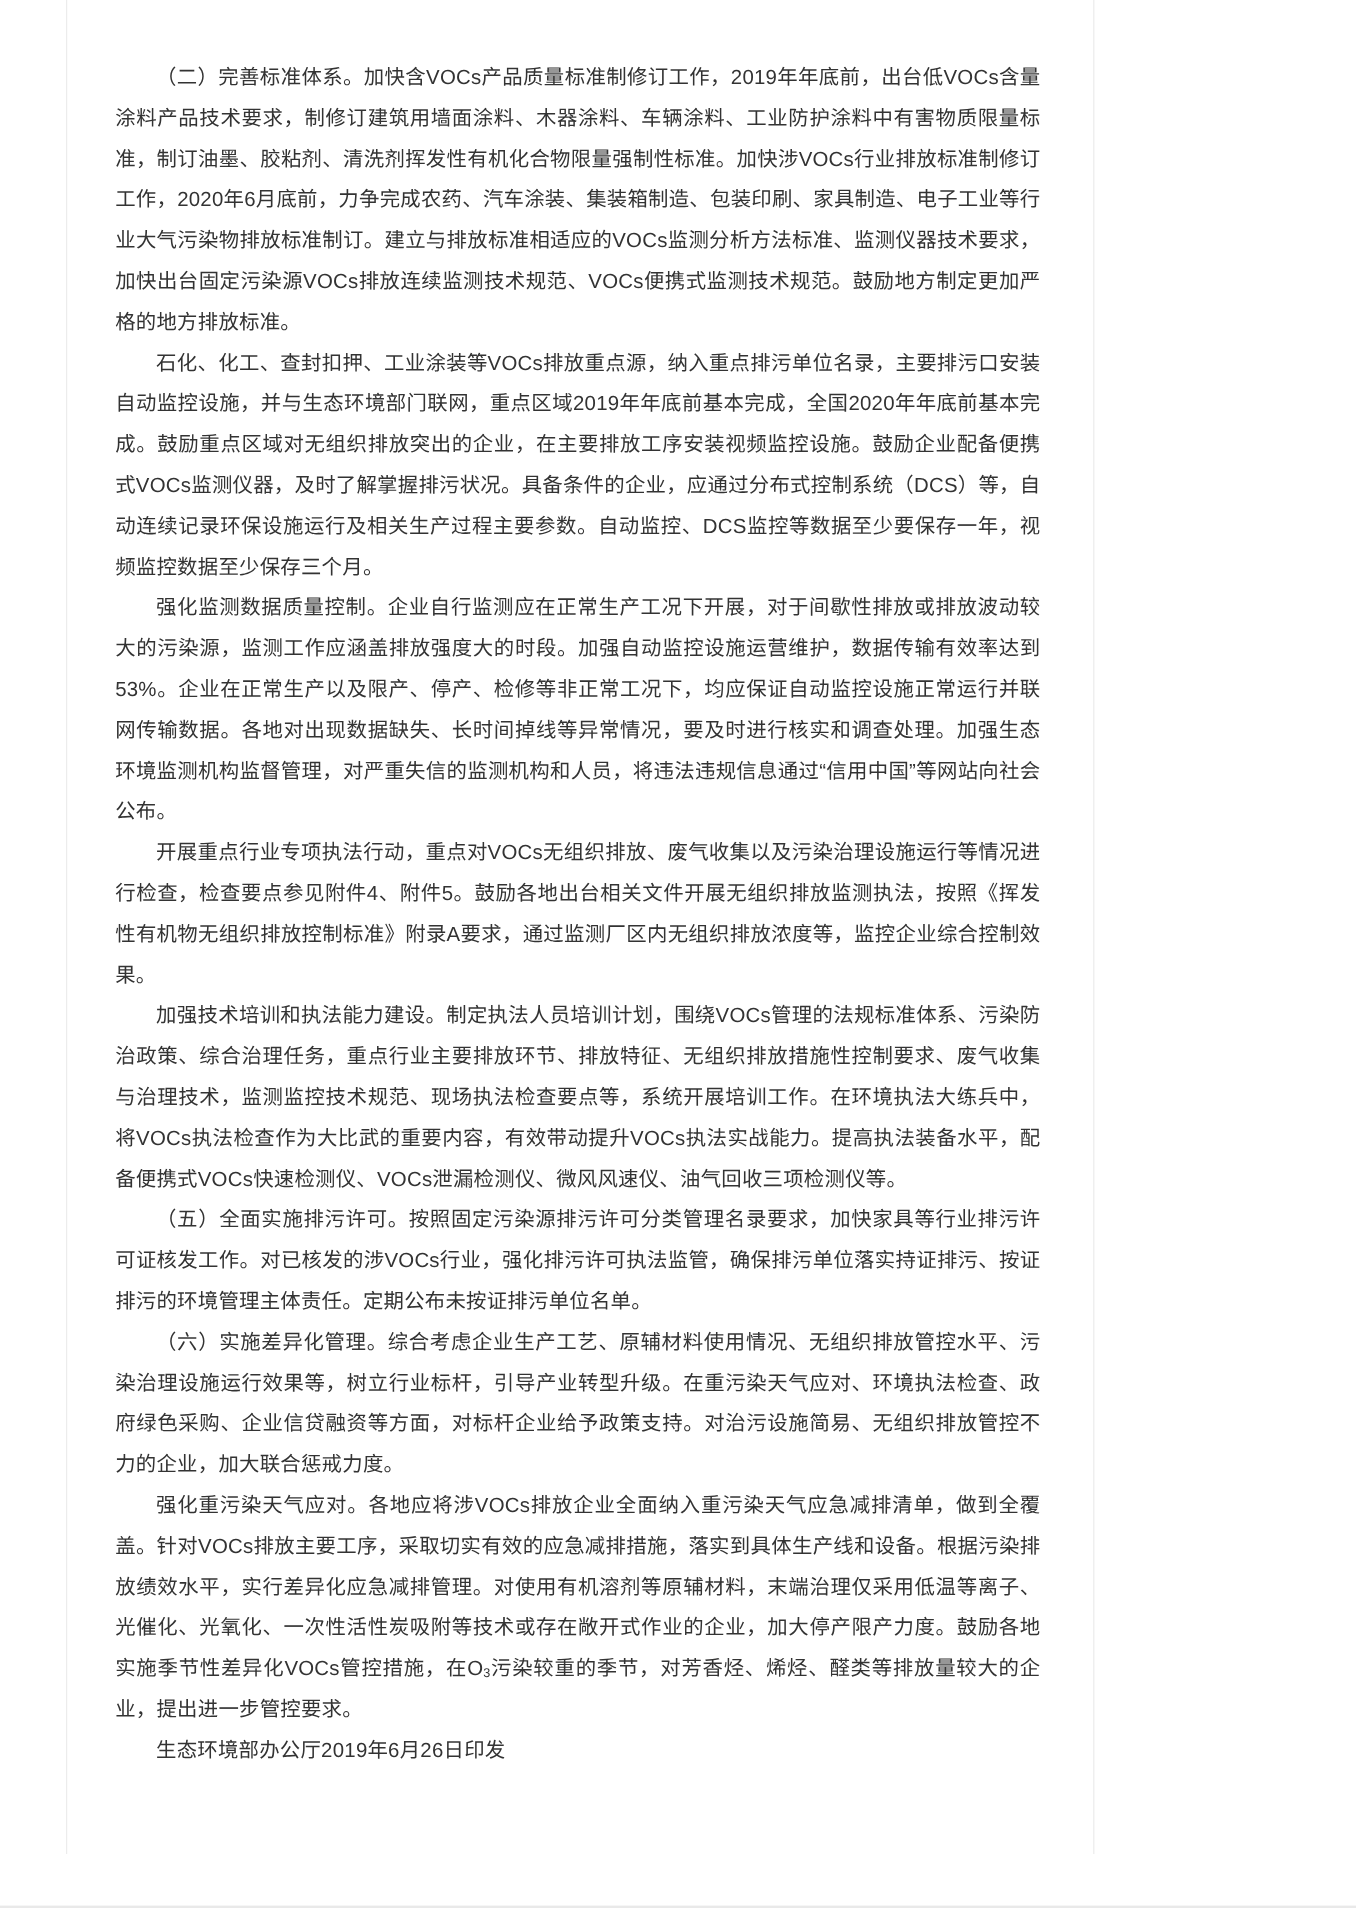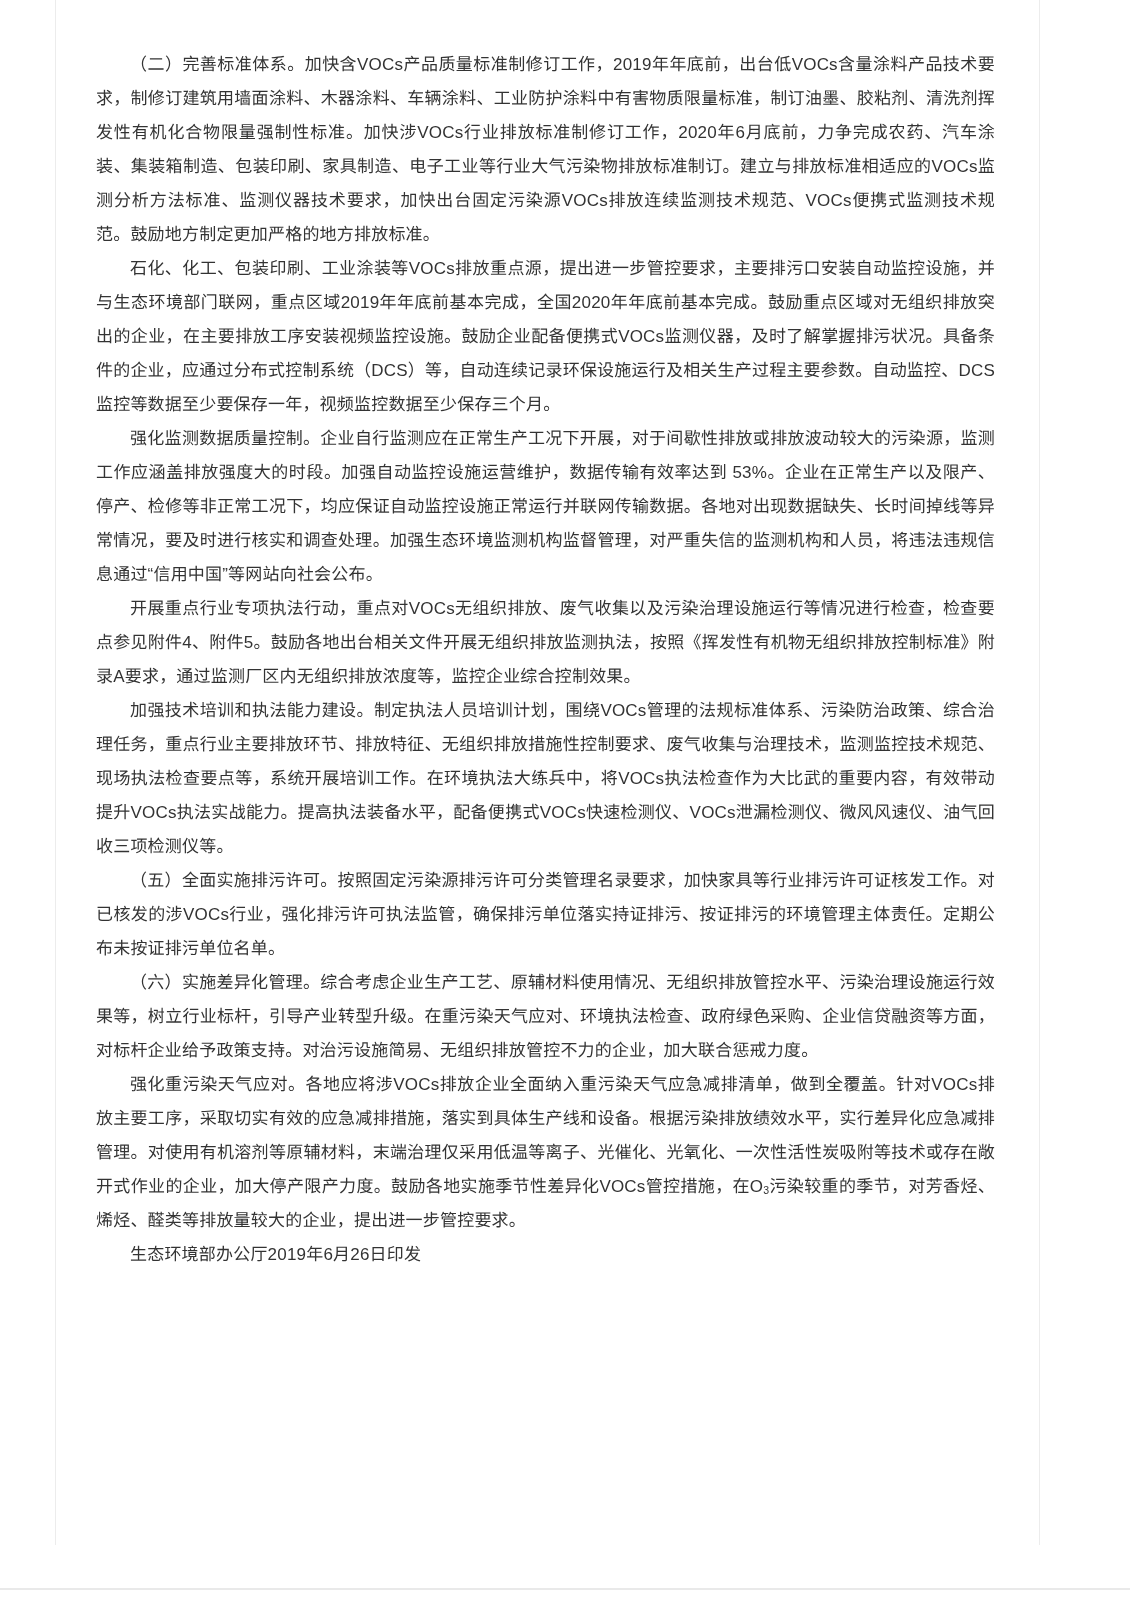--- a/index.html
+++ b/index.html
@@ -11,21 +11,21 @@
     width: 1130px;
     height: 1599px;
     position: relative;
     font-family: "Liberation Sans", "DejaVu Sans", sans-serif;
     overflow: hidden;
   }
   .page {
     position: absolute;
     left: 55px;
     top: 0;
-    width: 985px;
+    width: 857px;
     height: 1545px;
     box-sizing: border-box;
     border-left: 1px solid #ececec;
     border-right: 1px solid #ececec;
     background: #ffffff;
     padding: 48px 44px 0 40px;
     overflow: hidden;
   }
   .para {
     margin: 0;
@@ -49,21 +49,21 @@
     width: 1130px;
     height: 0;
     border-top: 2px solid #e9e9e9;
   }
 </style>
 </head>
 <body>
 
 <main class="page">
   <p class="para">（二）完善标准体系。加快含VOCs产品质量标准制修订工作，2019年年底前，出台低VOCs含量涂料产品技术要求，制修订建筑用墙面涂料、木器涂料、车辆涂料、工业防护涂料中有害物质限量标准，制订油墨、胶粘剂、清洗剂挥发性有机化合物限量强制性标准。加快涉VOCs行业排放标准制修订工作，2020年6月底前，力争完成农药、汽车涂装、集装箱制造、包装印刷、家具制造、电子工业等行业大气污染物排放标准制订。建立与排放标准相适应的VOCs监测分析方法标准、监测仪器技术要求，加快出台固定污染源VOCs排放连续监测技术规范、VOCs便携式监测技术规范。鼓励地方制定更加严格的地方排放标准。</p>
-  <p class="para">石化、化工、包装印刷、工业涂装等VOCs排放重点源，提出进一步管控要求，主要排污口安装自动监控设施，并与生态环境部门联网，重点区域2019年年底前基本完成，全国2020年年底前基本完成。鼓励重点区域对无组织排放突出的企业，在主要排放工序安装视频监控设施。鼓励企业配备便携式VOCs监测仪器，及时了解掌握排污状况。具备条件的企业，应通过分布式控制系统（DCS）等，自动连续记录环保设施运行及相关生产过程主要参数。自动监控、DCS监控等数据至少要保存一年，视频监控数据至少保存三个月。</p>
+  <p class="para">石化、化工、查封扣押、工业涂装等VOCs排放重点源，纳入重点排污单位名录，主要排污口安装自动监控设施，并与生态环境部门联网，重点区域2019年年底前基本完成，全国2020年年底前基本完成。鼓励重点区域对无组织排放突出的企业，在主要排放工序安装视频监控设施。鼓励企业配备便携式VOCs监测仪器，及时了解掌握排污状况。具备条件的企业，应通过分布式控制系统（DCS）等，自动连续记录环保设施运行及相关生产过程主要参数。自动监控、DCS监控等数据至少要保存一年，视频监控数据至少保存三个月。</p>
   <p class="para">强化监测数据质量控制。企业自行监测应在正常生产工况下开展，对于间歇性排放或排放波动较大的污染源，监测工作应涵盖排放强度大的时段。加强自动监控设施运营维护，数据传输有效率达到 53%。企业在正常生产以及限产、停产、检修等非正常工况下，均应保证自动监控设施正常运行并联网传输数据。各地对出现数据缺失、长时间掉线等异常情况，要及时进行核实和调查处理。加强生态环境监测机构监督管理，对严重失信的监测机构和人员，将违法违规信息通过“信用中国”等网站向社会公布。</p>
   <p class="para">开展重点行业专项执法行动，重点对VOCs无组织排放、废气收集以及污染治理设施运行等情况进行检查，检查要点参见附件4、附件5。鼓励各地出台相关文件开展无组织排放监测执法，按照《挥发性有机物无组织排放控制标准》附录A要求，通过监测厂区内无组织排放浓度等，监控企业综合控制效果。</p>
   <p class="para">加强技术培训和执法能力建设。制定执法人员培训计划，围绕VOCs管理的法规标准体系、污染防治政策、综合治理任务，重点行业主要排放环节、排放特征、无组织排放措施性控制要求、废气收集与治理技术，监测监控技术规范、现场执法检查要点等，系统开展培训工作。在环境执法大练兵中，将VOCs执法检查作为大比武的重要内容，有效带动提升VOCs执法实战能力。提高执法装备水平，配备便携式VOCs快速检测仪、VOCs泄漏检测仪、微风风速仪、油气回收三项检测仪等。</p>
   <p class="para">（五）全面实施排污许可。按照固定污染源排污许可分类管理名录要求，加快家具等行业排污许可证核发工作。对已核发的涉VOCs行业，强化排污许可执法监管，确保排污单位落实持证排污、按证排污的环境管理主体责任。定期公布未按证排污单位名单。</p>
   <p class="para">（六）实施差异化管理。综合考虑企业生产工艺、原辅材料使用情况、无组织排放管控水平、污染治理设施运行效果等，树立行业标杆，引导产业转型升级。在重污染天气应对、环境执法检查、政府绿色采购、企业信贷融资等方面，对标杆企业给予政策支持。对治污设施简易、无组织排放管控不力的企业，加大联合惩戒力度。</p>
   <p class="para"><span>强化重污染天气应对。各地应将涉VOCs排放企业全面纳入重污染天气应急减排清单，做到全覆盖。针对VOCs排放主要工序，采取切实有效的应急减排措施，落实到具体生产线和设备。根据污染排放绩效水平，实行差异化应急减排管理。对使用有机溶剂等原辅材料，末端治理仅采用低温等离子、光催化、光氧化、一次性活性炭吸附等技术或存在敞开式作业的企业，加大停产限产力度。鼓励各地实施季节性差异化VOCs管控措施，在O</span><sub>3</sub><span>污染较重的季节，对芳香烃、烯烃、醛类等排放量较大的企业，提出进一步管控要求。</span></p>
   <p class="para">生态环境部办公厅2019年6月26日印发</p>
 </main>
 
 <div class="bottom-divider"></div>

